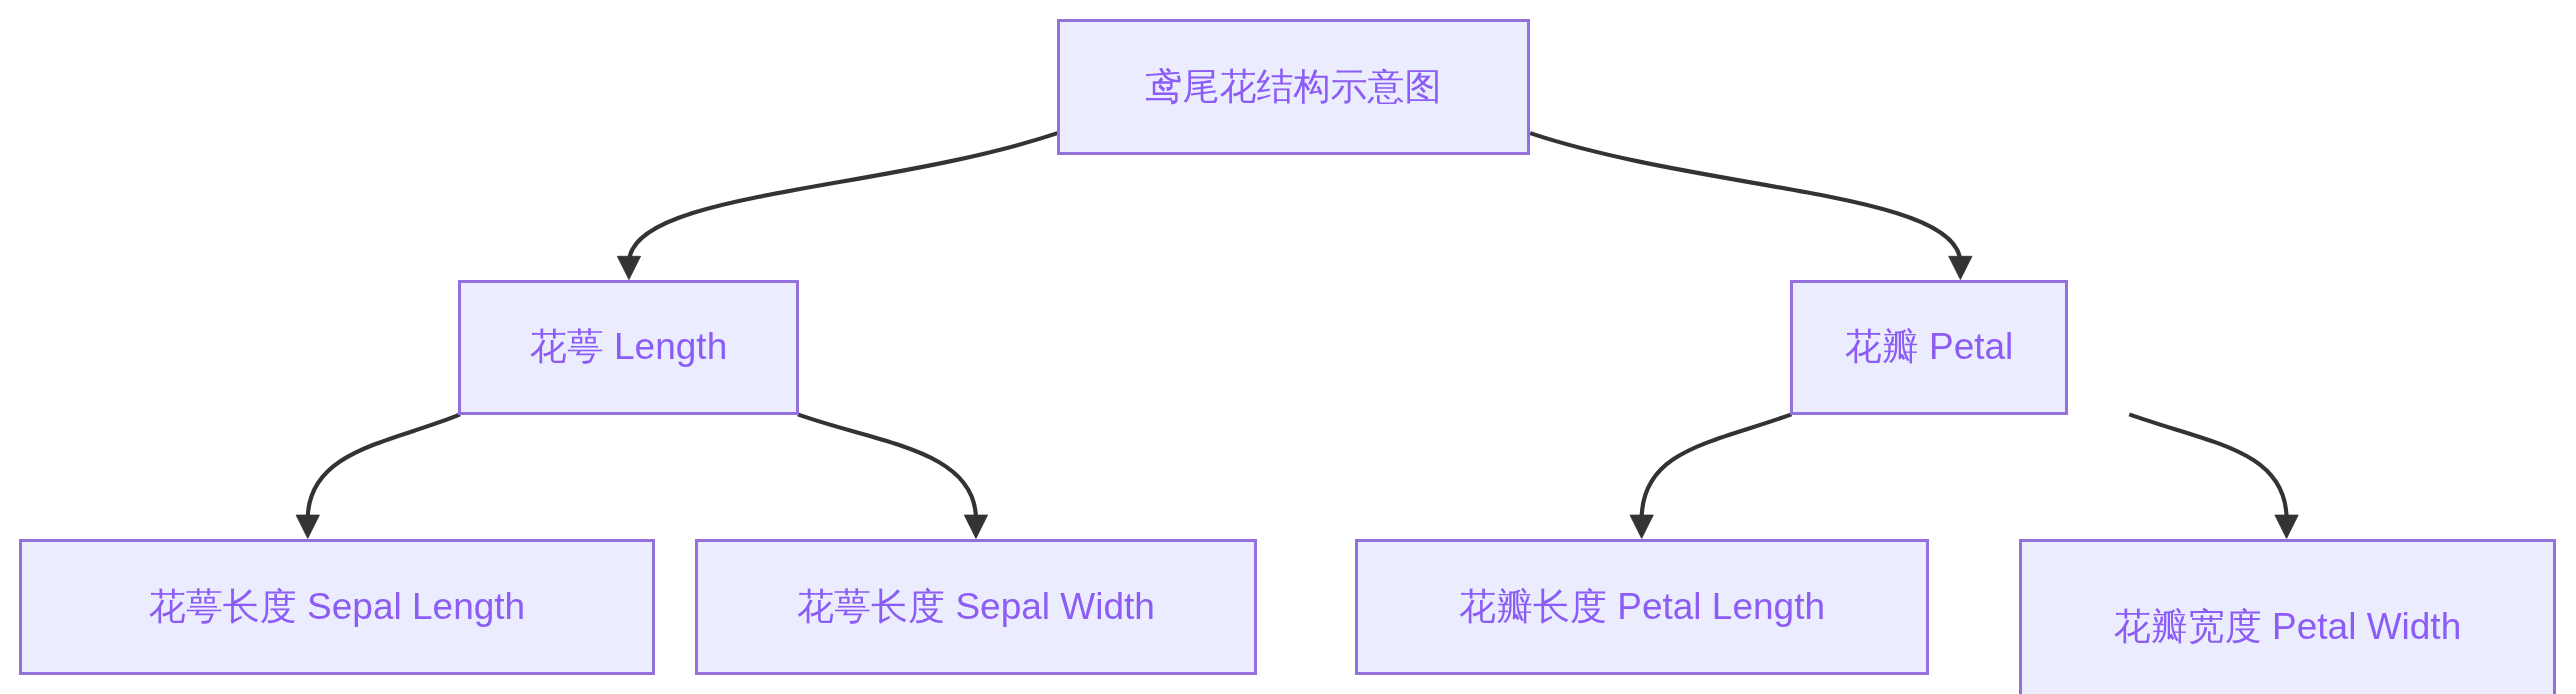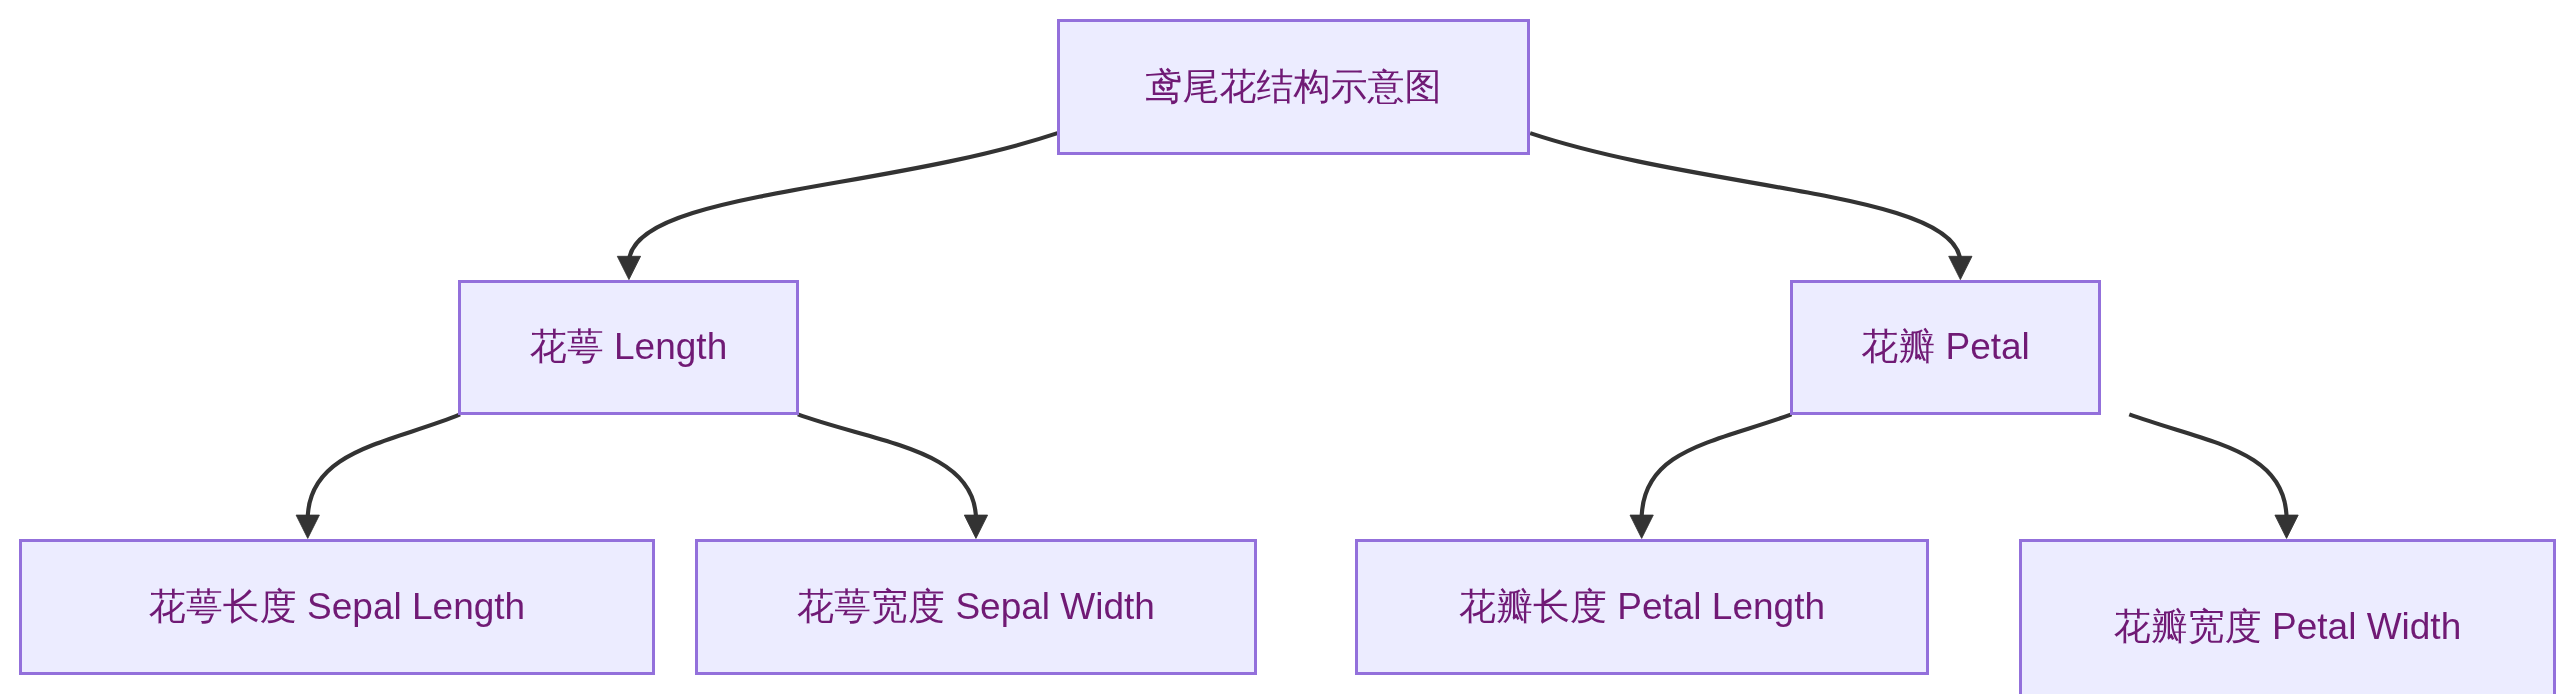--- a/index.html
+++ b/index.html
@@ -25,32 +25,32 @@
     stroke-width: 5;
   }
   .edges-layer polygon {
     fill: #333333;
     stroke: #333333;
   }
   .node {
     position: absolute;
     background: #ECECFF;
     border: 3.3px solid #9370DB;
-    color: #701a75;
+    color: #8b5cf6;
     display: flex;
     align-items: center;
     justify-content: center;
     text-align: center;
     font-size: 37px;
     line-height: 1.2;
     white-space: nowrap;
   }
   .node-root         { left: 1057px; top: 19px;  width: 473px; height: 136px; }
   .node-sepal        { left: 458px;  top: 280px; width: 341px; height: 135px; }
-  .node-petal        { left: 1790px; top: 280px; width: 311px; height: 135px; }
+  .node-petal        { left: 1790px; top: 280px; width: 278px; height: 135px; }
   .node-sepal-length { left: 19px;   top: 539px; width: 636px; height: 136px; }
   .node-sepal-width  { left: 695px;  top: 539px; width: 562px; height: 136px; }
   .node-petal-length { left: 1355px; top: 539px; width: 574px; height: 136px; }
   .node-petal-width  { left: 2019px; top: 539px; width: 537px; height: 176px; }
 </style>
 </head>
 <body>
 
 <div class="canvas">
 
@@ -85,21 +85,21 @@
 
   <div class="node node-petal">
     <span>花瓣 Petal</span>
   </div>
 
   <div class="node node-sepal-length">
     <span>花萼长度 Sepal Length</span>
   </div>
 
   <div class="node node-sepal-width">
-    <span>花萼宽度 Sepal Width</span>
+    <span>花萼长度 Sepal Width</span>
   </div>
 
   <div class="node node-petal-length">
     <span>花瓣长度 Petal Length</span>
   </div>
 
   <div class="node node-petal-width">
     <span>花瓣宽度 Petal Width</span>
   </div>
 

